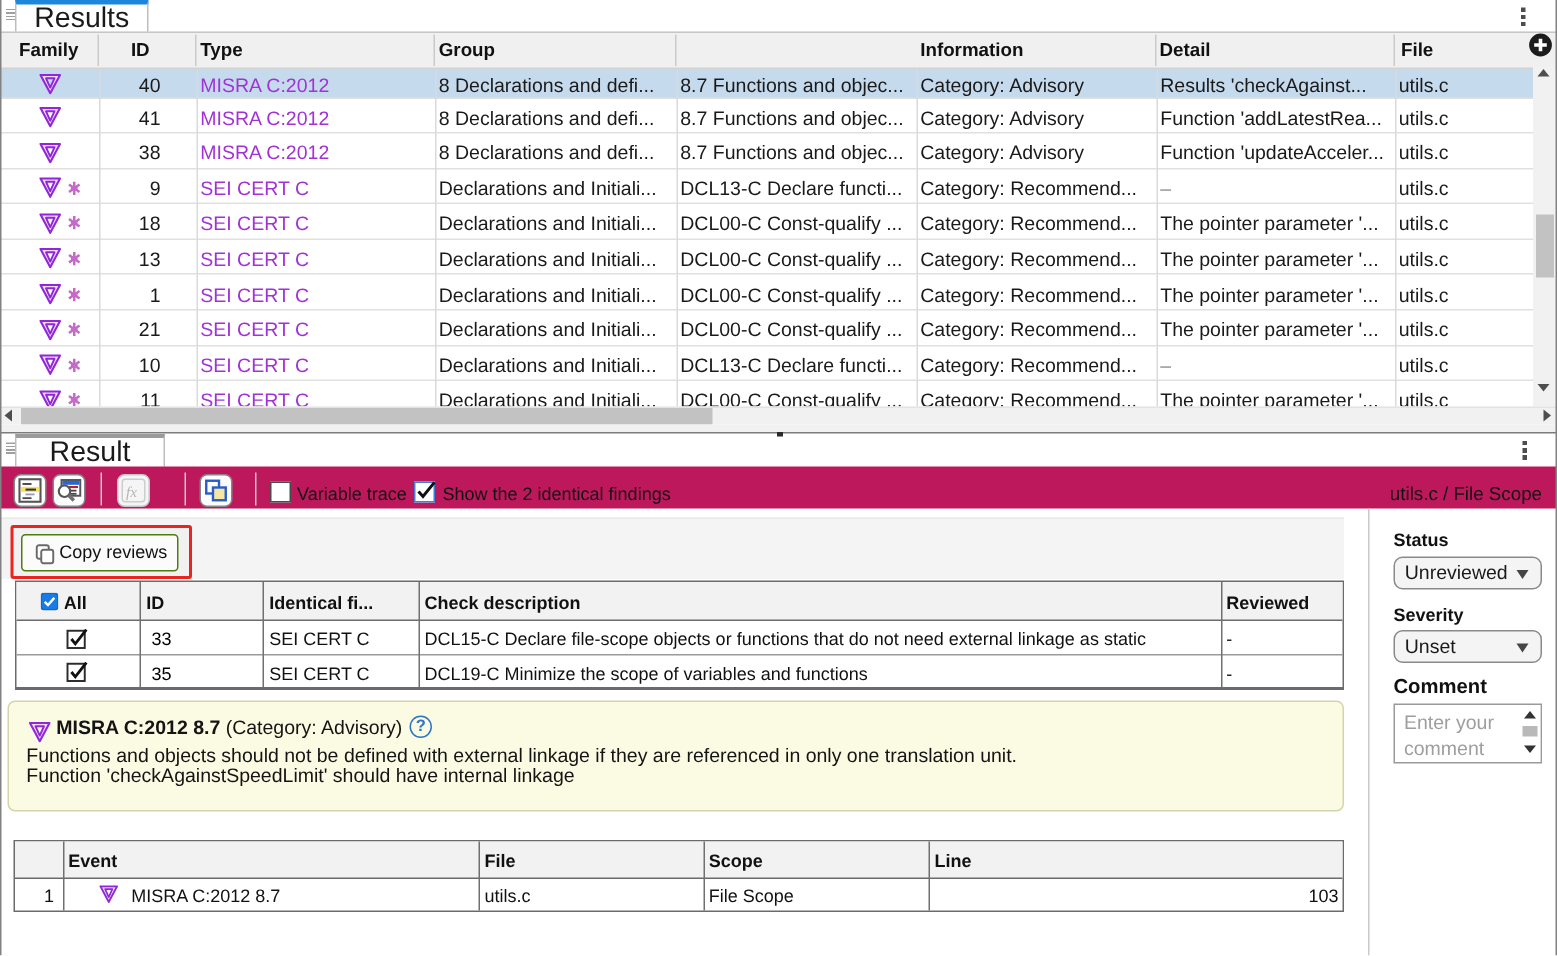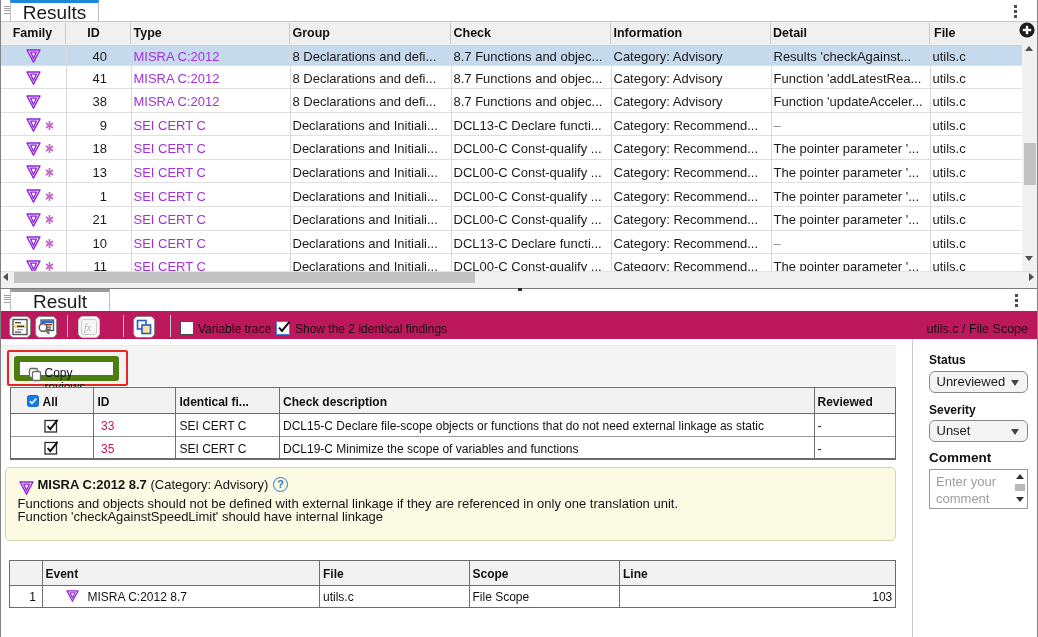--- a/index.html
+++ b/index.html
@@ -45,21 +45,21 @@
 .cklabel { position:absolute; font-size:12.5px; color:#111; }
 .ckbox { position:absolute; width:14px; height:14px; background:#fff; border:1px solid #4a4a4a; }
 
 
 .dtable { position:absolute; border:1px solid #6b6b6b; }
 .dtable .hdr { position:absolute; left:0; top:0; width:100%; background:#f2f2f2; border-bottom:1px solid #6b6b6b; }
 .dtable .cell { position:absolute; font-size:12px; color:#111; white-space:nowrap; overflow:hidden; }
 .dtable .bold { font-weight:bold; }
 .dtable .v { position:absolute; top:0; width:1px; background:#707070; }
 .dtable .h { position:absolute; left:0; width:100%; height:1px; background:#8d8d8d; }
-.dtable .link { color:#be185d; }
+.dtable .link { color:#000000; }
 
 
 #ybox { position:absolute; left:4.5px; top:467px; width:891px; height:74px; background:#fbfae2; border:1px solid #d4d4ab; border-radius:5px; font-size:13px; color:#141414; }
 
 
 .rlabel { position:absolute; font-weight:bold; font-size:12px; color:#111; }
 .dropdown { position:absolute; left:928.5px; width:99.5px; height:22px; background:#f4f4f4; border:1px solid #8a8a8a; border-radius:6px; font-size:13px; color:#1a1a1a; line-height:20px; padding-left:7px; }
 .dd-arr { position:absolute; right:8px; top:8px; width:0; height:0; border-left:4.5px solid transparent; border-right:4.5px solid transparent; border-top:6px solid #454545; }
 </style>
 </head>
@@ -70,21 +70,20 @@
 
   <div class="grip" style="left:4px; top:6px;"></div>
   <div class="tab" style="left:10px; top:0; width:89px; height:22px; border-top:3px solid #1e87dc; line-height:19px;">Results List</div>
   <div class="kebab" style="left:1014px; top:5px;"></div>
 
   <div id="rlhead">
     <div class="hc" style="left:0; width:66px; text-align:center;">Family</div>
     <div class="hc" style="left:66px; width:65px; text-align:center; padding-right:9px;">ID</div>
     <div class="hc" style="left:131px; width:159px; padding-left:2.5px;">Type</div>
     <div class="hc" style="left:290px; width:161px; padding-left:2.5px;">Group</div>
-    <div class="hc" style="left:451px; width:160px; padding-left:2.5px;">Check</div>
     <div class="hc" style="left:611px; width:159.5px; padding-left:2.5px;">Information</div>
     <div class="hc" style="left:770.5px; width:159.5px; padding-left:2.5px;">Detail</div>
     <div class="hc" style="left:930px; width:92px; padding-left:4px; border-right:none;">File</div>
   </div>
   <div id="pluscirc"><svg width="16" height="16" viewBox="0 0 16 16">
         <circle cx="8" cy="8" r="7.6" fill="#1c1c1c"></circle>
         <line x1="3.8" y1="8" x2="12.2" y2="8" stroke="#fff" stroke-width="2.4"></line>
         <line x1="8" y1="3.8" x2="8" y2="12.2" stroke="#fff" stroke-width="2.4"></line>
       </svg></div>
 
@@ -365,21 +364,21 @@
     <div class="cklabel" style="left:198px; top:11px; font-size:12px;">Variable trace</div>
     <div class="ckbox" style="left:276px; top:10px; border-color:#3f81d8;" id="ck2"><svg width="16" height="16" viewBox="0 0 16 16" style="margin:-2px 0 0 -1px;">
           <path d="M3 7.6 L6 11 L13.6 1.6" fill="none" stroke="#111" stroke-width="2"></path>
         </svg></div>
     <div class="cklabel" style="left:295px; top:11px; font-size:12px;">Show the 2 identical findings</div>
     <div class="cklabel" style="right:10px; top:11px;">utils.c / File Scope</div>
   </div>
 
   <div class="abs" style="left:0; top:345px; width:895.5px; height:41px; background:#f4f4f4; border-top:1px solid #e9e9e9;"></div>
   <div class="abs" style="left:6.5px; top:349.5px; width:121px; height:36px; border:2.5px solid #e8251f; border-radius:2px; background:#f1f1f1;"></div>
-  <div class="abs" style="left:13.5px; top:355.5px; width:105px; height:25px; border:6px solid #4d7c0f; border-radius:3px; background:#fbfbfb;">
+  <div class="abs" style="left:13.5px; top:355.5px; width:105px; height:25px; border:1px solid #4d7c0f; border-radius:3px; background:#fbfbfb;">
     <span class="abs" id="copyicon" style="left:8px; top:5px;"><svg width="14" height="15" viewBox="0 0 14 15">
           <rect x="1.5" y="1.5" width="8" height="9" rx="1.5" fill="#fff" stroke="#6a6a6a" stroke-width="1.3"></rect>
           <rect x="4.5" y="4.5" width="8" height="9" rx="1.5" fill="#fff" stroke="#6a6a6a" stroke-width="1.3"></rect>
         </svg></span>
     <span class="abs" style="left:25px; top:4px; font-size:12px; color:#111;">Copy reviews</span>
   </div>
 
   <div class="dtable" id="t1" style="left:9.5px; top:387px; width:886px; height:73px; border-bottom-width:2px;">
     <div class="hdr" style="height:26px;"></div>
     <div class="h" style="top:48.2px; background:#9a9a9a;"></div>

